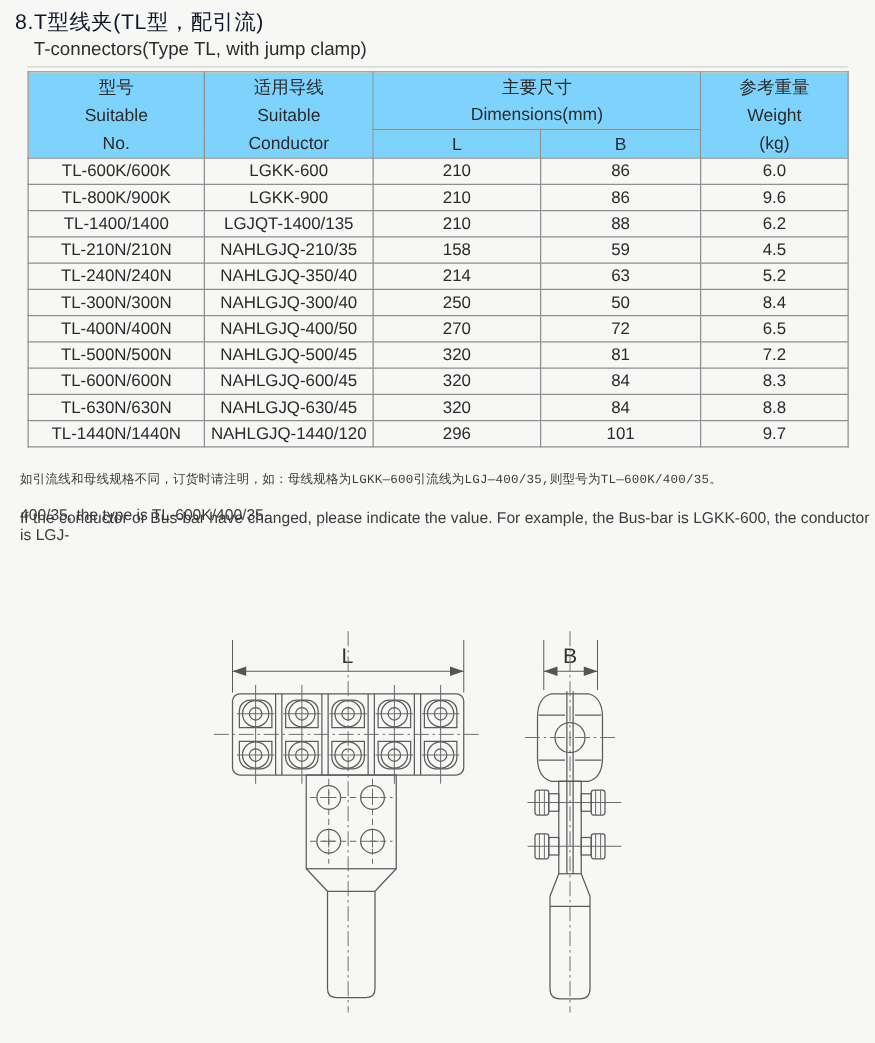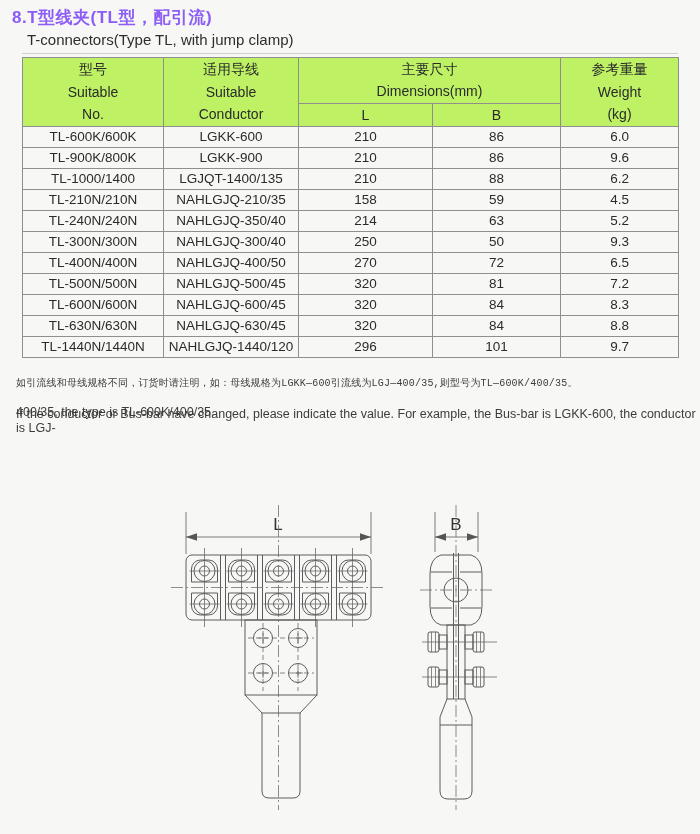--- a/index.html
+++ b/index.html
@@ -3,40 +3,40 @@
 <meta charset="utf-8">
 <style>
   html,body { margin:0; padding:0; }
   body {
     width:700px; height:834px; position:relative; overflow:hidden;
     background:#f7f7f5; color:#2b2b2b;
     font-family:"Liberation Sans", sans-serif;
   }
   .page-title {
     position:absolute; left:12px; top:6px;
-    font-size:17px; font-weight:bold; letter-spacing:.5px; color:#8b5cf6;
+    font-size:17px; font-weight:normal; letter-spacing:.5px; color:#0f172a;
   }
   .page-subtitle {
     position:absolute; left:27px; top:31px;
     font-size:15px; color:#2d2d2d;text-align:center;
   }
   .table-top-rule {
     position:absolute; left:22px; top:53px; width:656px; height:1px;
     background:#cfcfcd;
   }
   table.spec {
     position:absolute; left:22px; top:57px; width:656px;
     border-collapse:collapse; table-layout:fixed;
     border:1px solid #777;
   }
   table.spec th, table.spec td {
     border:1px solid #8f8f8f; text-align:center; padding:0;
     font-weight:normal; color:#2b2b2b; overflow:hidden; white-space:nowrap;
   }
-  table.spec thead th { background:#bef264; }
+  table.spec thead th { background:#7dd3fc; }
   .hline { line-height:22.3px; font-size:14px; }
   tr.sub-row th { height:22px; font-size:14px; }
   table.spec tbody td { height:20px; font-size:13.5px;margin-left:44px; }
   .note { position:absolute; left:16px; color:#3c3c3c; }
   .note-zh  { top:376px; font-size:10px; letter-spacing:.2px;font-family:Liberation Mono, monospace; }
   .note-en1 { top:407px; font-size:12.5px; }
   .note-en2 { top:405px; font-size:12.5px; }
   svg.drawing { position:absolute; left:0; top:495px; }
   .ln   { stroke:#5c5c5c; stroke-width:1;  fill:none; }
   .thin { stroke:#6a6a6a; stroke-width:.8; fill:none; }
@@ -95,29 +95,29 @@
   <tbody id="spec-body">
   <tr>
     <td>TL-600K/600K</td>
     <td>LGKK-600</td>
     <td>210</td>
     <td>86</td>
     <td>6.0</td>
   </tr>
 
   <tr>
-    <td>TL-900K/800K</td>
+    <td>TL-800K/900K</td>
     <td>LGKK-900</td>
     <td>210</td>
     <td>86</td>
     <td>9.6</td>
   </tr>
 
   <tr>
-    <td>TL-1000/1400</td>
+    <td>TL-1400/1400</td>
     <td>LGJQT-1400/135</td>
     <td>210</td>
     <td>88</td>
     <td>6.2</td>
   </tr>
 
   <tr>
     <td>TL-210N/210N</td>
     <td>NAHLGJQ-210/35</td>
     <td>158</td>
@@ -131,21 +131,21 @@
     <td>214</td>
     <td>63</td>
     <td>5.2</td>
   </tr>
 
   <tr>
     <td>TL-300N/300N</td>
     <td>NAHLGJQ-300/40</td>
     <td>250</td>
     <td>50</td>
-    <td>9.3</td>
+    <td>8.4</td>
   </tr>
 
   <tr>
     <td>TL-400N/400N</td>
     <td>NAHLGJQ-400/50</td>
     <td>270</td>
     <td>72</td>
     <td>6.5</td>
   </tr>
 

